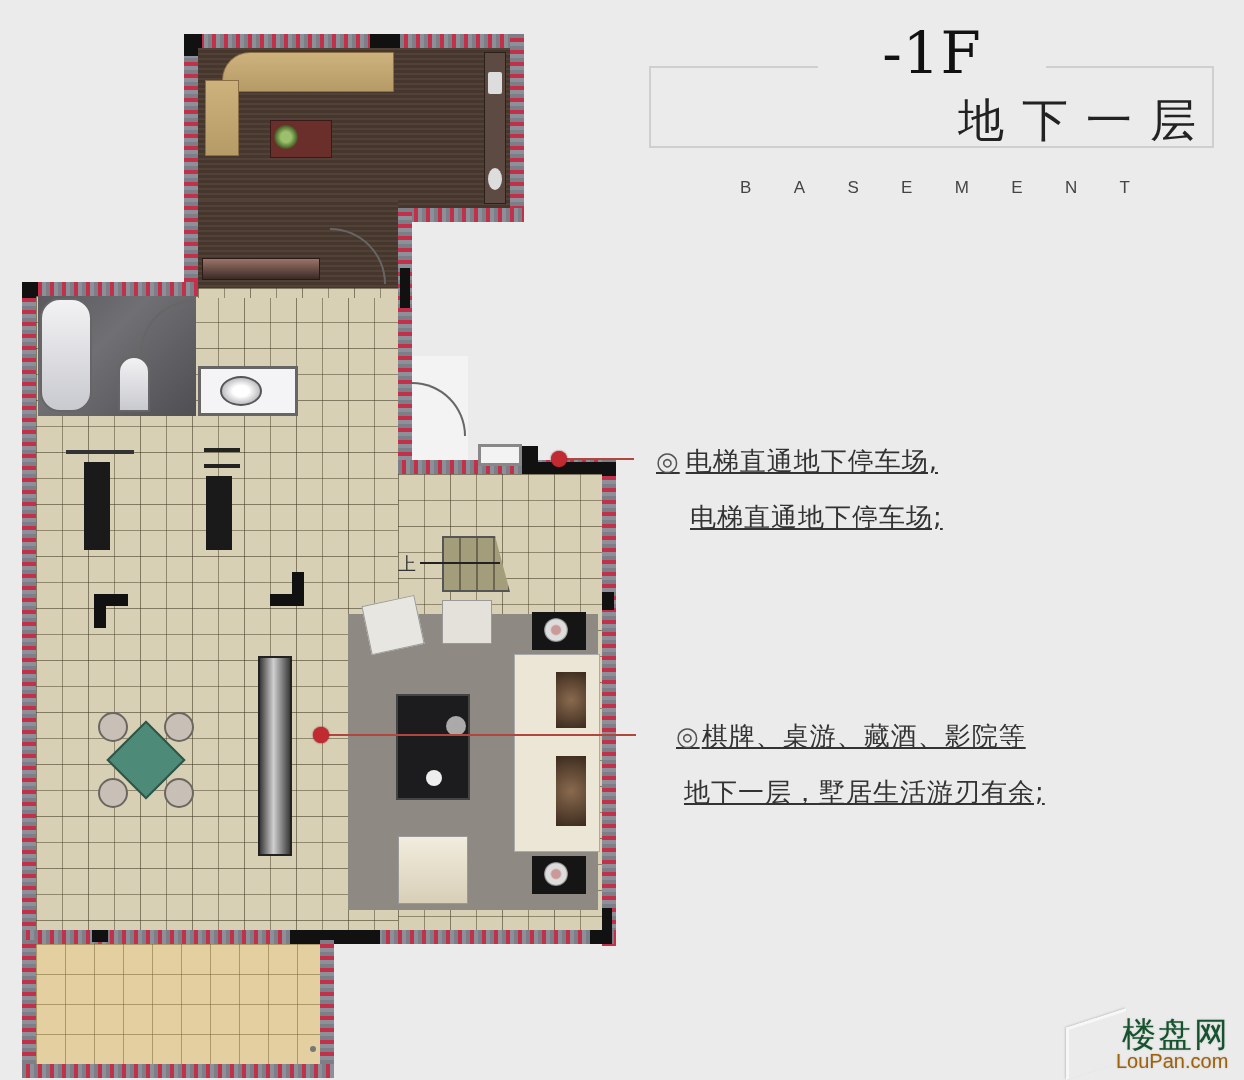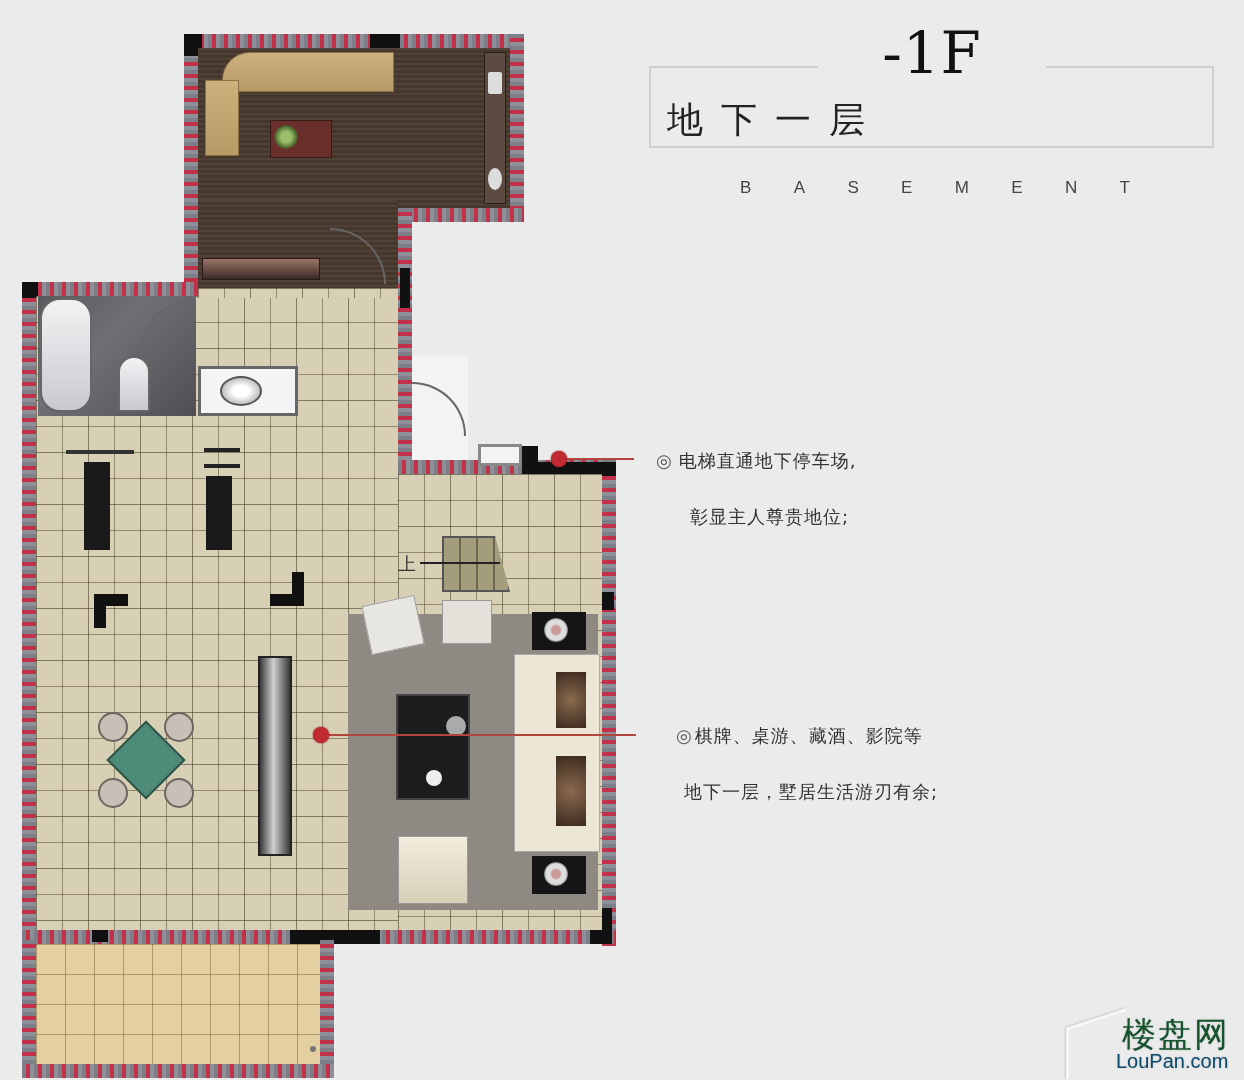--- a/index.html
+++ b/index.html
@@ -5,25 +5,25 @@
   * { box-sizing: border-box; margin: 0; padding: 0; }
   html, body { width: 1244px; height: 1080px; overflow: hidden; }
   body { background: #ebebeb; position: relative; font-family: "DejaVu Sans", sans-serif; }
 
   .abs { position: absolute; }
 
   
   .title-frame { left: 649px; top: 66px; width: 565px; height: 82px; border: 2px solid #cfcfcf; }
   .title-frame-gap { left: 818px; top: 60px; width: 228px; height: 12px; background: #ebebeb; }
   .level-code { left: 818px; top: 22px; width: 228px; text-align: center; font-family: "DejaVu Serif", serif; font-size: 58px; line-height: 62px; color: #111; letter-spacing: 1px; }
-  .level-name { left: 649px; top: 98px; width: 565px; text-align: left; font-size: 36px; line-height: 44px; color: #222; letter-spacing: 18px; text-indent: 18px; }
+  .level-name { left: 649px; top: 98px; width: 565px; text-align: right; font-size: 46px; line-height: 44px; color: #222; letter-spacing: 18px; text-indent: 18px; }
   .level-en { left: 740px; top: 178px; width: 390px; display: flex; justify-content: space-between; font-family: "Liberation Sans", sans-serif; font-size: 17px; color: #444; }
 
   
-  .note { font-size: 18px; color: #333; line-height: 30px; letter-spacing: 1px; white-space: nowrap; }
+  .note { font-size: 26px; color: #333; line-height: 30px; letter-spacing: 1px; white-space: nowrap; text-decoration: underline; }
   .note .mark { color: #555; margin-right: 6px; }
   .callout-line { height: 2px; background: #b2453e; }
   .callout-dot { width: 16px; height: 16px; border-radius: 50%; background: #c02a30; box-shadow: 0 0 2px #7a1016; }
 
   
   .wall { background: repeating-linear-gradient(90deg, #7c7f88 0 4px, #c2304a 4px 8px, #8d8f99 8px 12px); }
   .wall-v { background: repeating-linear-gradient(180deg, #7c7f88 0 4px, #c2304a 4px 8px, #8d8f99 8px 12px); }
   .pillar { background: #111; }
   .tile {
     background-color: #d8d0b4;
@@ -46,21 +46,21 @@
     background-image:
       linear-gradient(90deg, rgba(120,100,50,.5) 1px, transparent 1px),
       linear-gradient(180deg, rgba(120,100,50,.5) 1px, transparent 1px);
     background-size: 29px 29px, 29px 30px;
   }
   .rug { background: #8e8a83; }
   .white-fixture { background: linear-gradient(180deg, #f2f2f4, #c9cacf); border: 2px solid #666; }
   .black-bench { background: #1a1a1a; }
   .door-arc { border: 2px solid #666; border-left: none; border-bottom: none; border-radius: 0 100% 0 0; }
   .wm-text-cn { left: 1122px; top: 1012px; font-size: 34px; color: #14532d; text-shadow: 0 0 2px #bdbdbd; letter-spacing: 2px; }
-  .wm-text-en { left: 1116px; top: 1050px; font-family: "Liberation Sans", sans-serif; font-size: 20px; color: #0c4a6e; text-shadow: 0 0 2px #bdbdbd; }
+  .wm-text-en { left: 1116px; top: 1050px; font-family: "Liberation Sans", sans-serif; font-size: 20px; color: #a16207; text-shadow: 0 0 2px #bdbdbd; }
 </style>
 </head>
 <body>
 
 <div class="abs title-frame"></div>
 <div class="abs title-frame-gap"></div>
 <div class="abs level-code">-1F</div>
 <div class="abs level-name">地下一层</div>
 <div class="abs level-en">
   <span>B</span>
@@ -174,21 +174,21 @@
   <div class="abs wall-v" style="left:22px;top:940px;width:14px;height:136px;"></div>
   <div class="abs wall-v" style="left:320px;top:940px;width:14px;height:136px;"></div>
   <div class="abs wall" style="left:22px;top:1064px;width:312px;height:14px;"></div>
   <div class="abs terrace" style="left:36px;top:944px;width:284px;height:120px;"></div>
   <div class="abs" style="left:310px;top:1046px;width:6px;height:6px;border-radius:50%;background:#777;"></div>
 </div>
 
 <div class="abs note" style="left:656px;top:446px;">
   <span class="mark">◎</span><span>电梯直通地下停车场,</span>
 </div>
-<div class="abs note" style="left:690px;top:502px;">彰显主人尊贵地位;</div>
+<div class="abs note" style="left:690px;top:502px;">电梯直通地下停车场;</div>
 
 <div class="abs note" style="left:676px;top:721px;">
   <span class="mark" style="margin-right:2px;">◎</span><span>棋牌、桌游、藏酒、影院等</span>
 </div>
 <div class="abs note" style="left:684px;top:777px;">地下一层，墅居生活游刃有余;</div>
 
 <div class="abs" style="left:1066px;top:1018px;width:60px;height:52px;border-left:3px solid #f7f7f7;border-top:3px solid #f7f7f7;transform:skewY(-18deg);box-shadow:-1px -1px 2px #c7c7c7;"></div>
 <div class="abs wm-text-cn">楼盘网</div>
 <div class="abs wm-text-en">LouPan.com</div>
 

